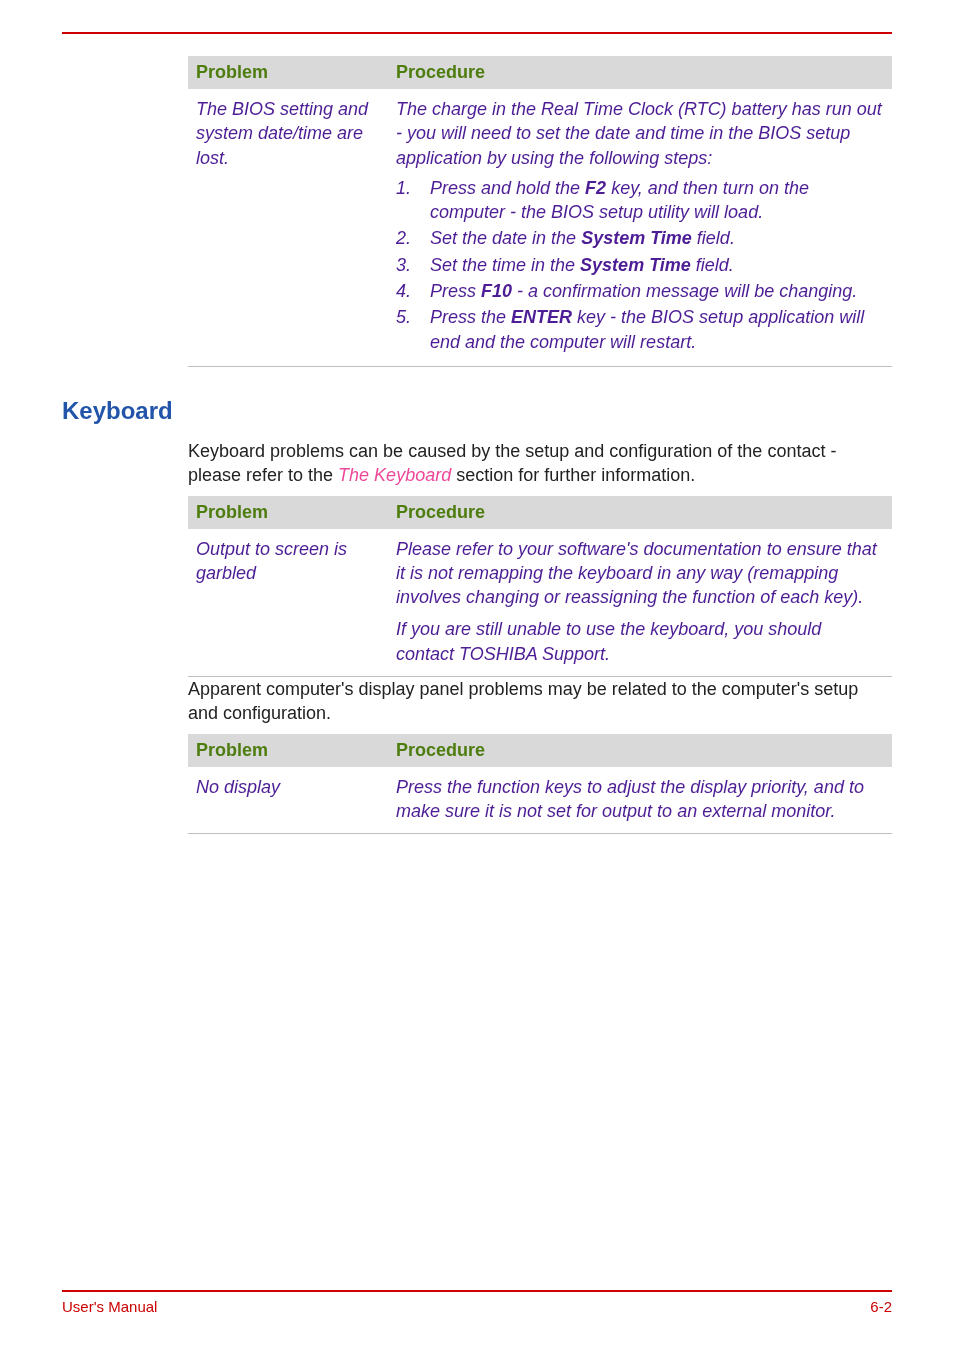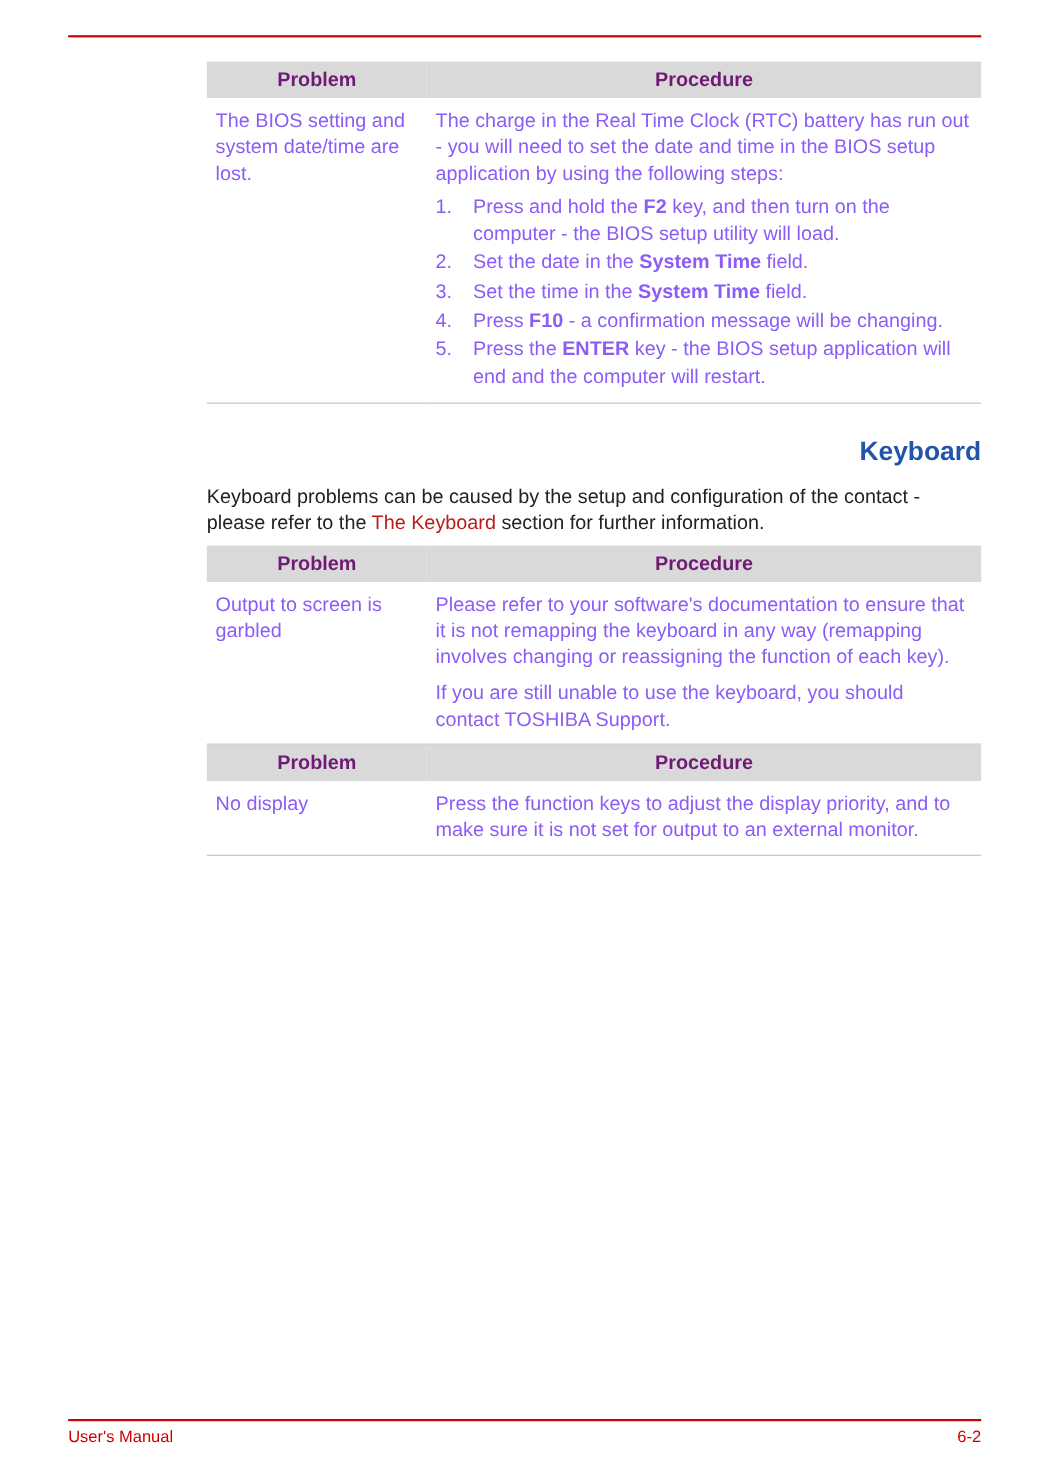--- a/index.html
+++ b/index.html
@@ -35,59 +35,60 @@
     font-size: 20px;
     margin-left: 126px;
     margin-bottom: 6px;
   }
   .sec-title-blue {
     color: #2255aa;
     font-weight: bold;
     font-size: 24px;
     margin-top: 30px;
     margin-bottom: 14px;
-    text-align: right;
   }
   .intro-para {
     font-size: 18px;
     color: #222;
     margin-left: 126px;
     line-height: 1.35;
     margin-bottom: 8px;
   }
   .intro-para .link {
-    color: #b91c1c;
+    color: #ec4899;
+    font-style: italic;
   }
   table.problem-table {
     width: 704px;
     margin-left: 126px;
     border-collapse: collapse;
     table-layout: fixed;
   }
   table.problem-table col.col-problem {
     width: 200px;
   }
   table.problem-table col.col-procedure {
     width: 504px;
   }
   table.problem-table thead th {
     background: #d9d9d9;
-    text-align: center;
+    text-align: left;
     font-weight: bold;
     font-size: 18px;
     padding: 6px 8px;
-    color: #701a75;
+    color: #4d7c0f;
   }
   table.problem-table tbody td {
     font-size: 18px;
-    color: #8b5cf6;
+    color: #4c1d95;
     padding: 8px 8px 10px 8px;
     vertical-align: top;
     line-height: 1.35;
     border-bottom: 1px solid #bfbfbf;
+    font-style: italic;
   }
   .step-list {
     list-style: none;
     padding: 0;
     margin-top: 6px;
   }
   .step-list li {
     display: flex;
     margin-bottom: 2px;
     line-height: 1.35;
@@ -186,20 +187,21 @@
         <td>Output to screen is garbled</td>
         <td>
           <div>Please refer to your software's documentation to ensure that it is not remapping the keyboard in any way (remapping involves changing or reassigning the function of each key).</div>
           <div style="height:8px"></div>
           <div>If you are still unable to use the keyboard, you should contact TOSHIBA Support.</div>
         </td>
       </tr>
     </tbody>
   </table>
 
+  <div class="intro-para">Apparent computer's display panel problems may be related to the computer's setup and configuration.</div>
 
   <table class="problem-table">
     <colgroup>
         <col class="col-problem">
         <col class="col-procedure">
       </colgroup>
     <thead>
       <tr>
         <th>Problem</th>
         <th>Procedure</th>

